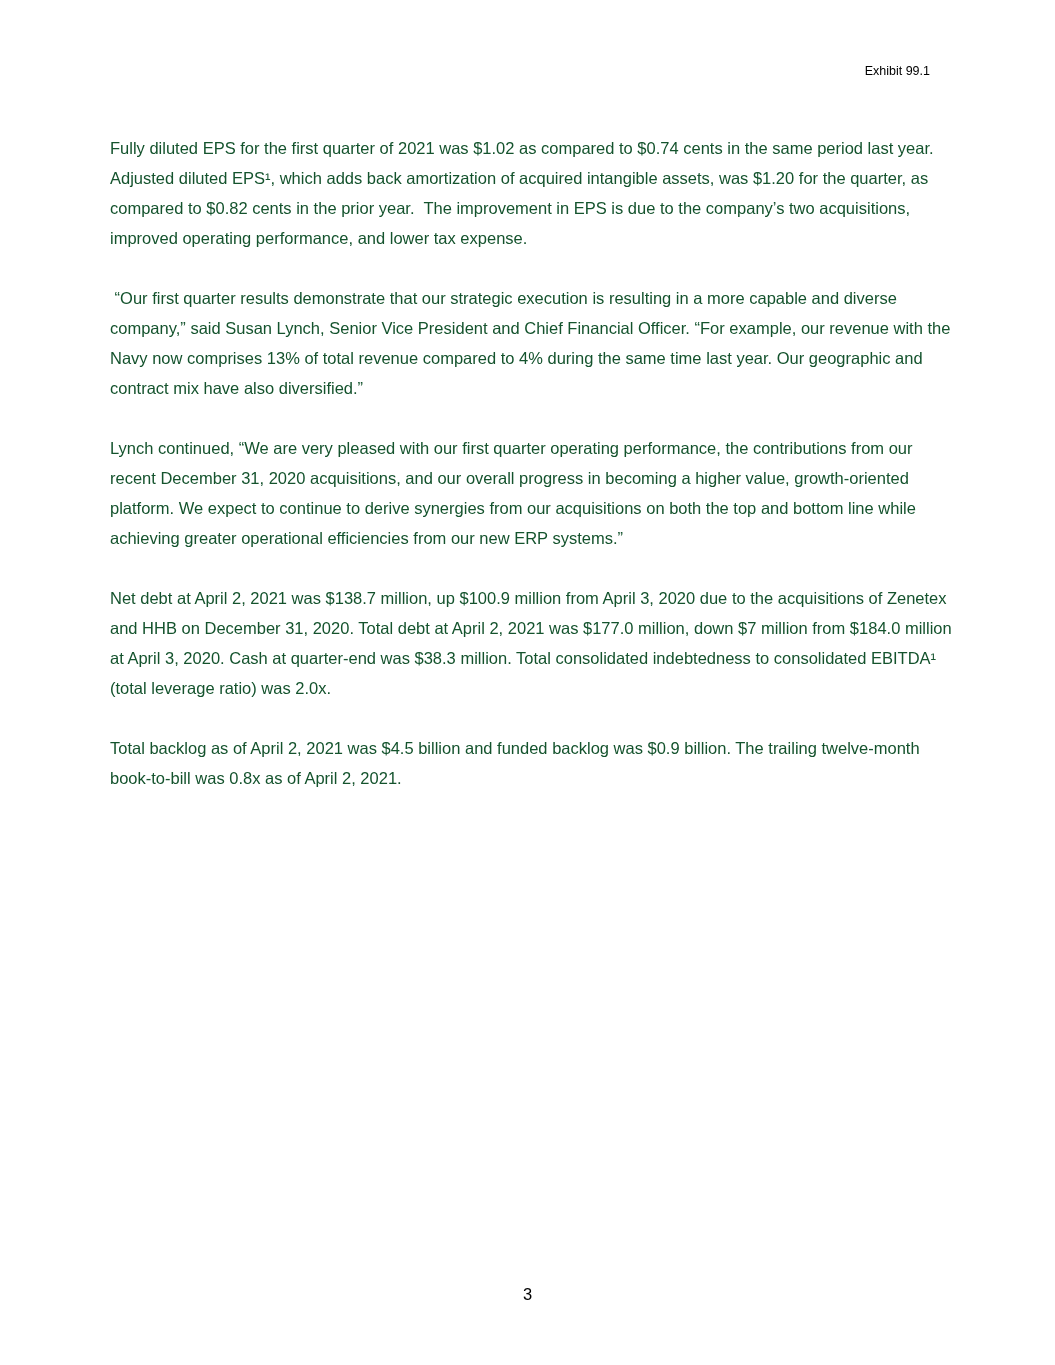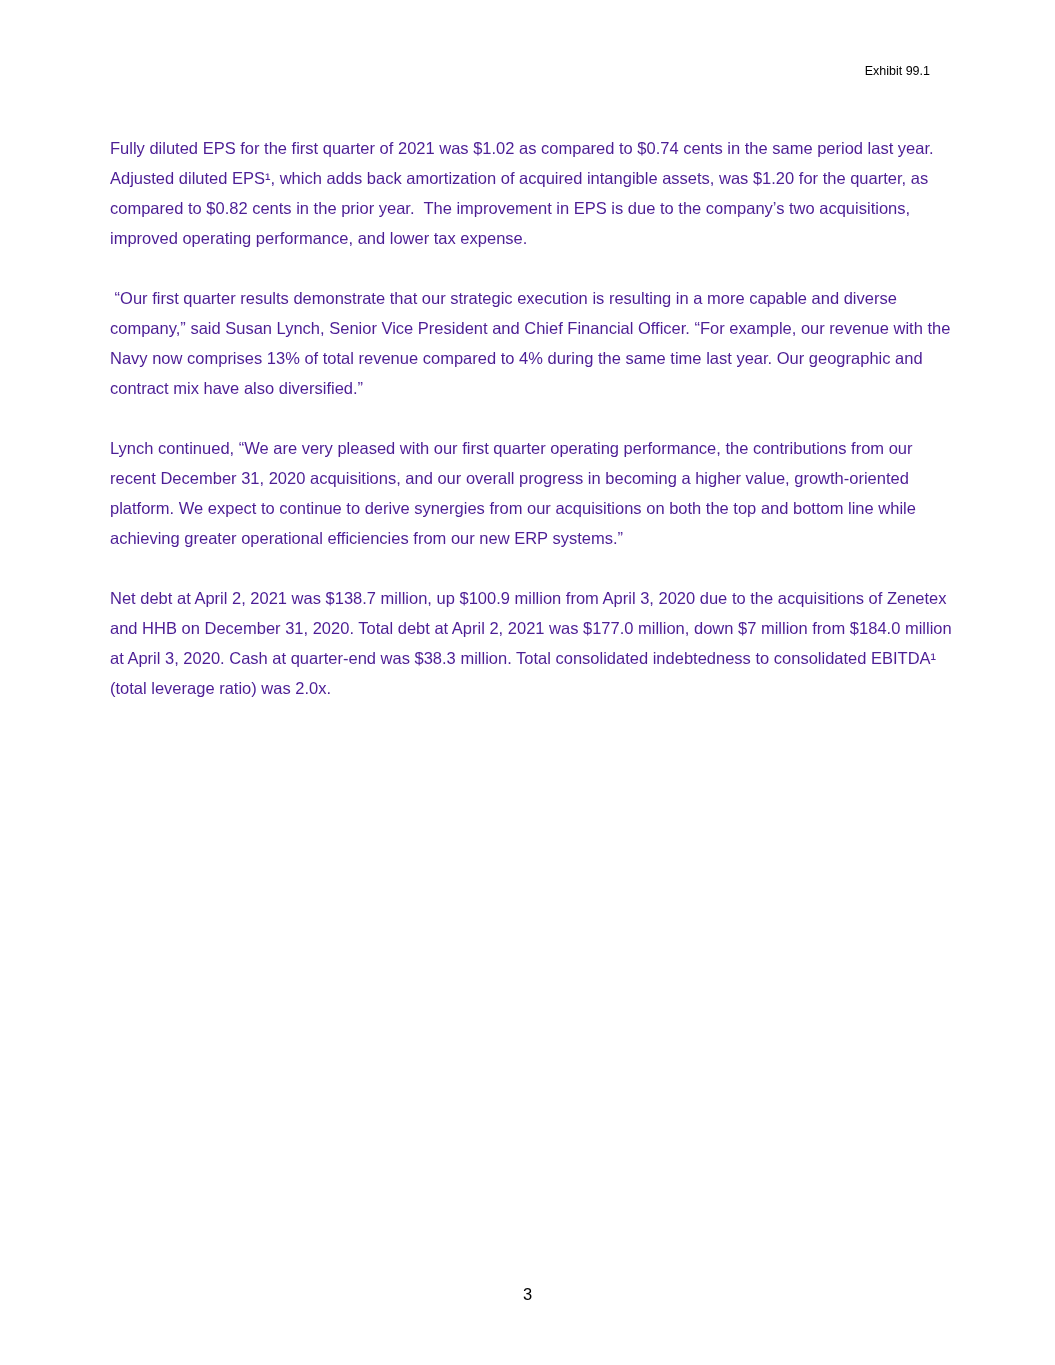--- a/index.html
+++ b/index.html
@@ -24,21 +24,21 @@
   .content {
     position: absolute;
     top: 133px;
     left: 110px;
     width: 845px;
   }
   .content p {
     font-size: 16.5px;
     line-height: 30px;
     margin: 0 0 30px 0;
-    color: #4c1d95;
+    color: #14532d;
     white-space: pre-wrap;
   }
   .page-number {
     position: absolute;
     top: 1284px;
     left: 0;
     width: 100%;
     text-align: center;
     font-size: 16.5px;
     line-height: 20px;
@@ -50,17 +50,18 @@
 
 <div class="page">
 
   <div class="exhibit-label">Exhibit 99.1</div>
 
   <div class="content">
     <p>Fully diluted EPS for the first quarter of 2021 was $1.02 as compared to $0.74 cents in the same period last year. Adjusted diluted EPS¹, which adds back amortization of acquired intangible assets, was $1.20 for the quarter, as compared to $0.82 cents in the prior year.  The improvement in EPS is due to the company’s two acquisitions, improved operating performance, and lower tax expense.</p>
     <p> “Our first quarter results demonstrate that our strategic execution is resulting in a more capable and diverse company,” said Susan Lynch, Senior Vice President and Chief Financial Officer. “For example, our revenue with the Navy now comprises 13% of total revenue compared to 4% during the same time last year. Our geographic and contract mix have also diversified.”</p>
     <p>Lynch continued, “We are very pleased with our first quarter operating performance, the contributions from our recent December 31, 2020 acquisitions, and our overall progress in becoming a higher value, growth-oriented platform. We expect to continue to derive synergies from our acquisitions on both the top and bottom line while achieving greater operational efficiencies from our new ERP systems.”</p>
     <p>Net debt at April 2, 2021 was $138.7 million, up $100.9 million from April 3, 2020 due to the acquisitions of Zenetex and HHB on December 31, 2020. Total debt at April 2, 2021 was $177.0 million, down $7 million from $184.0 million at April 3, 2020. Cash at quarter-end was $38.3 million. Total consolidated indebtedness to consolidated EBITDA¹ (total leverage ratio) was 2.0x.</p>
+    <p>Total backlog as of April 2, 2021 was $4.5 billion and funded backlog was $0.9 billion. The trailing twelve-month book-to-bill was 0.8x as of April 2, 2021.</p>
   </div>
 
   <div class="page-number">3</div>
 
 </div>
 
 </body></html>

